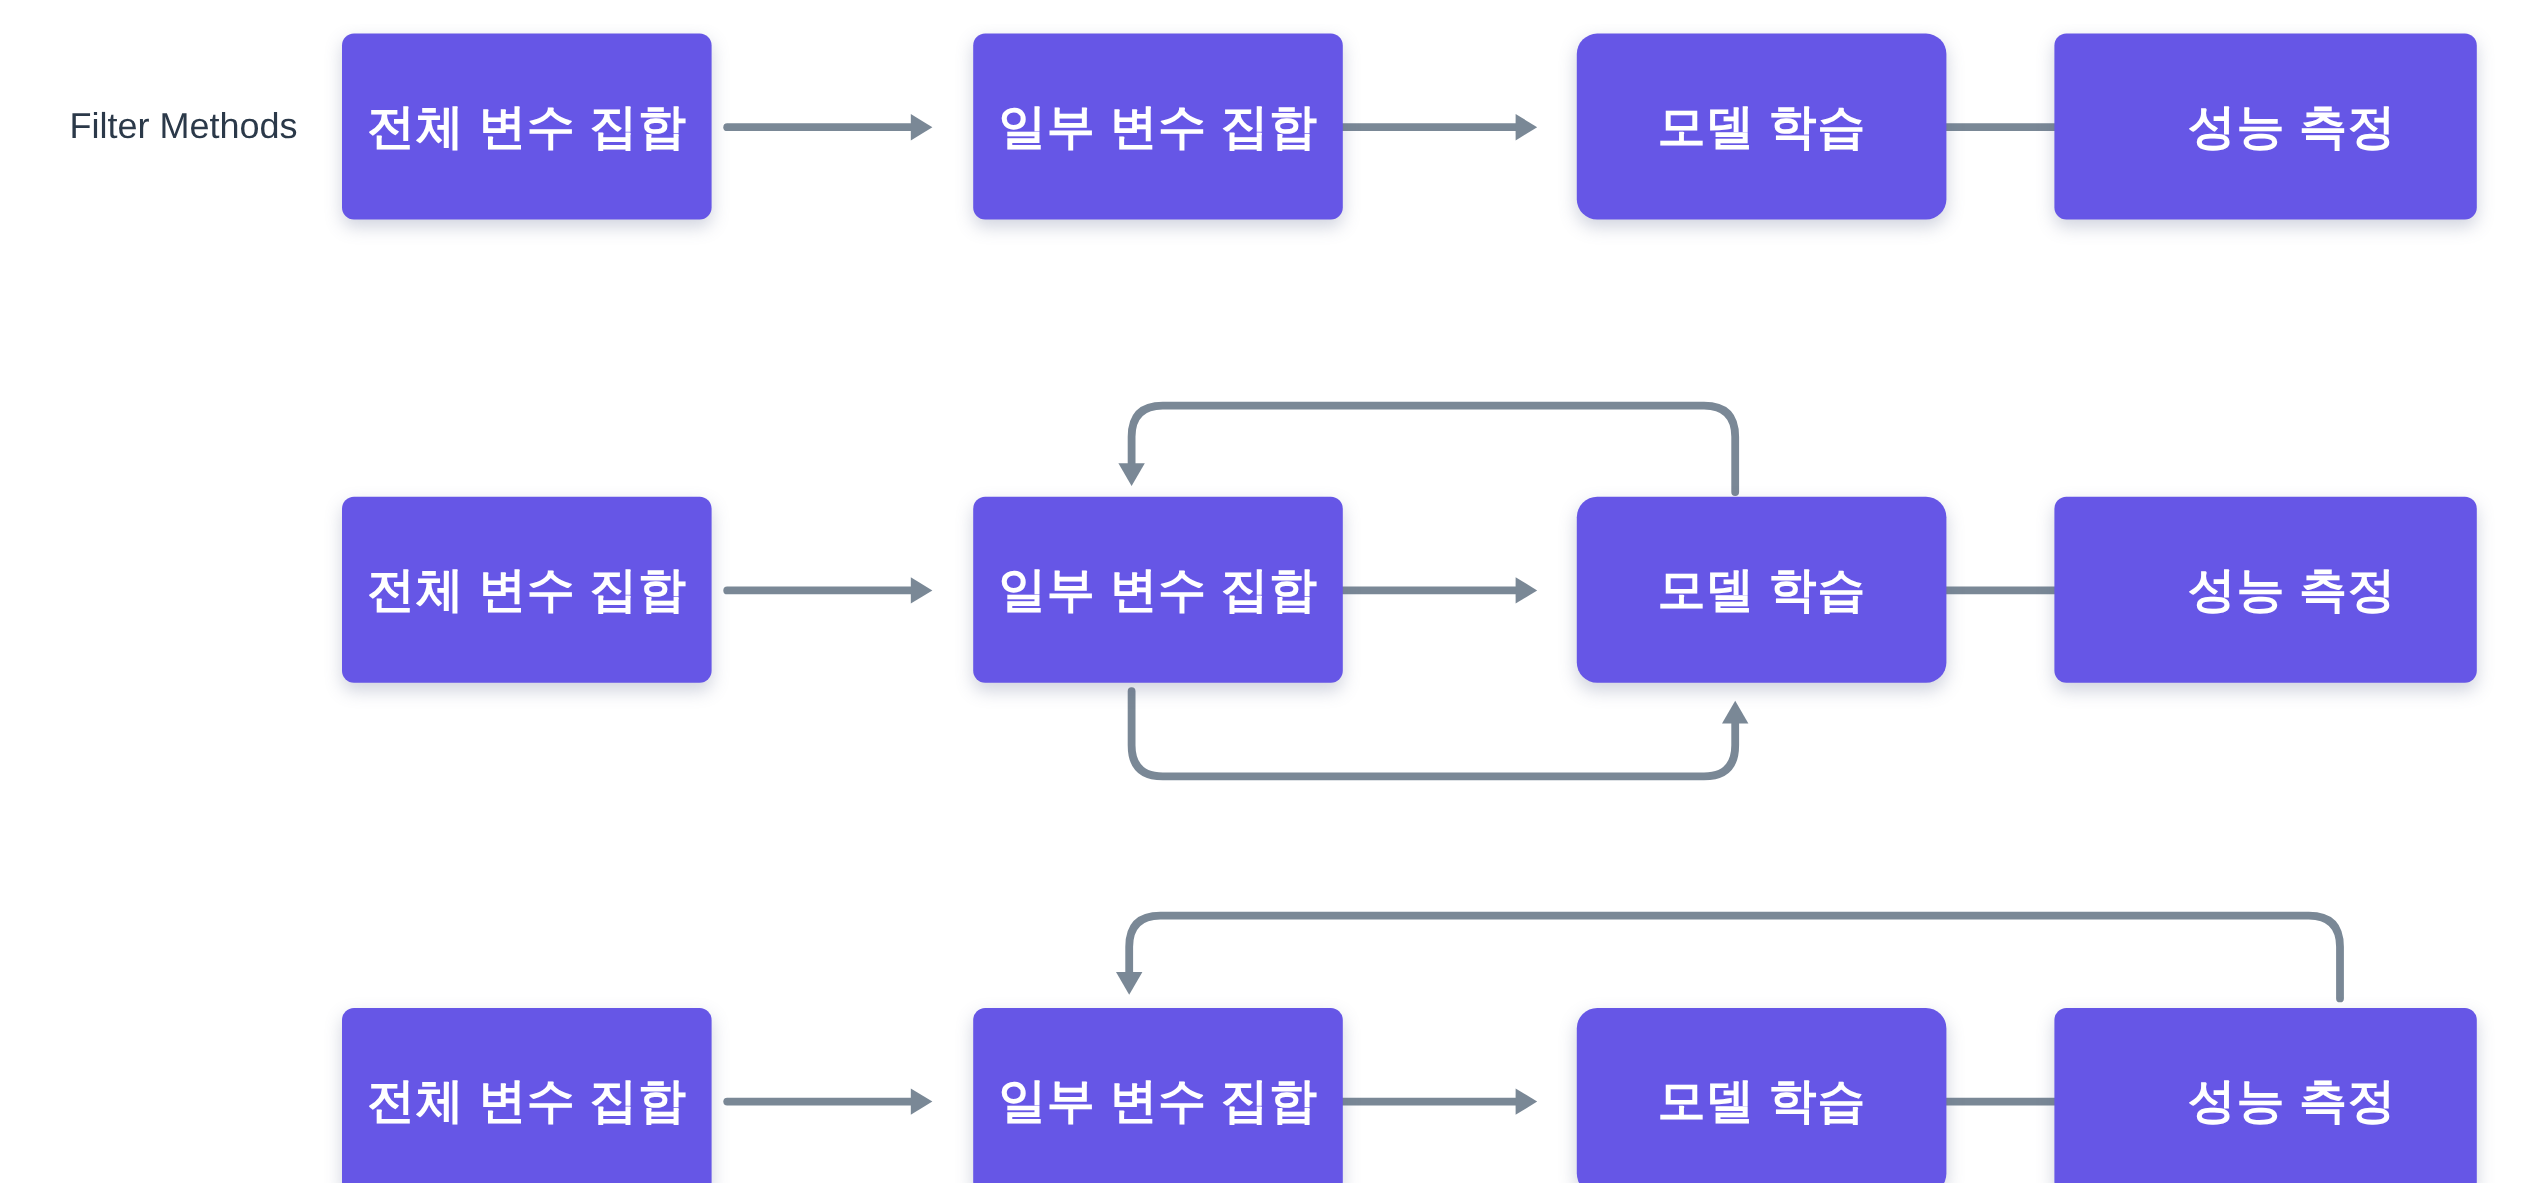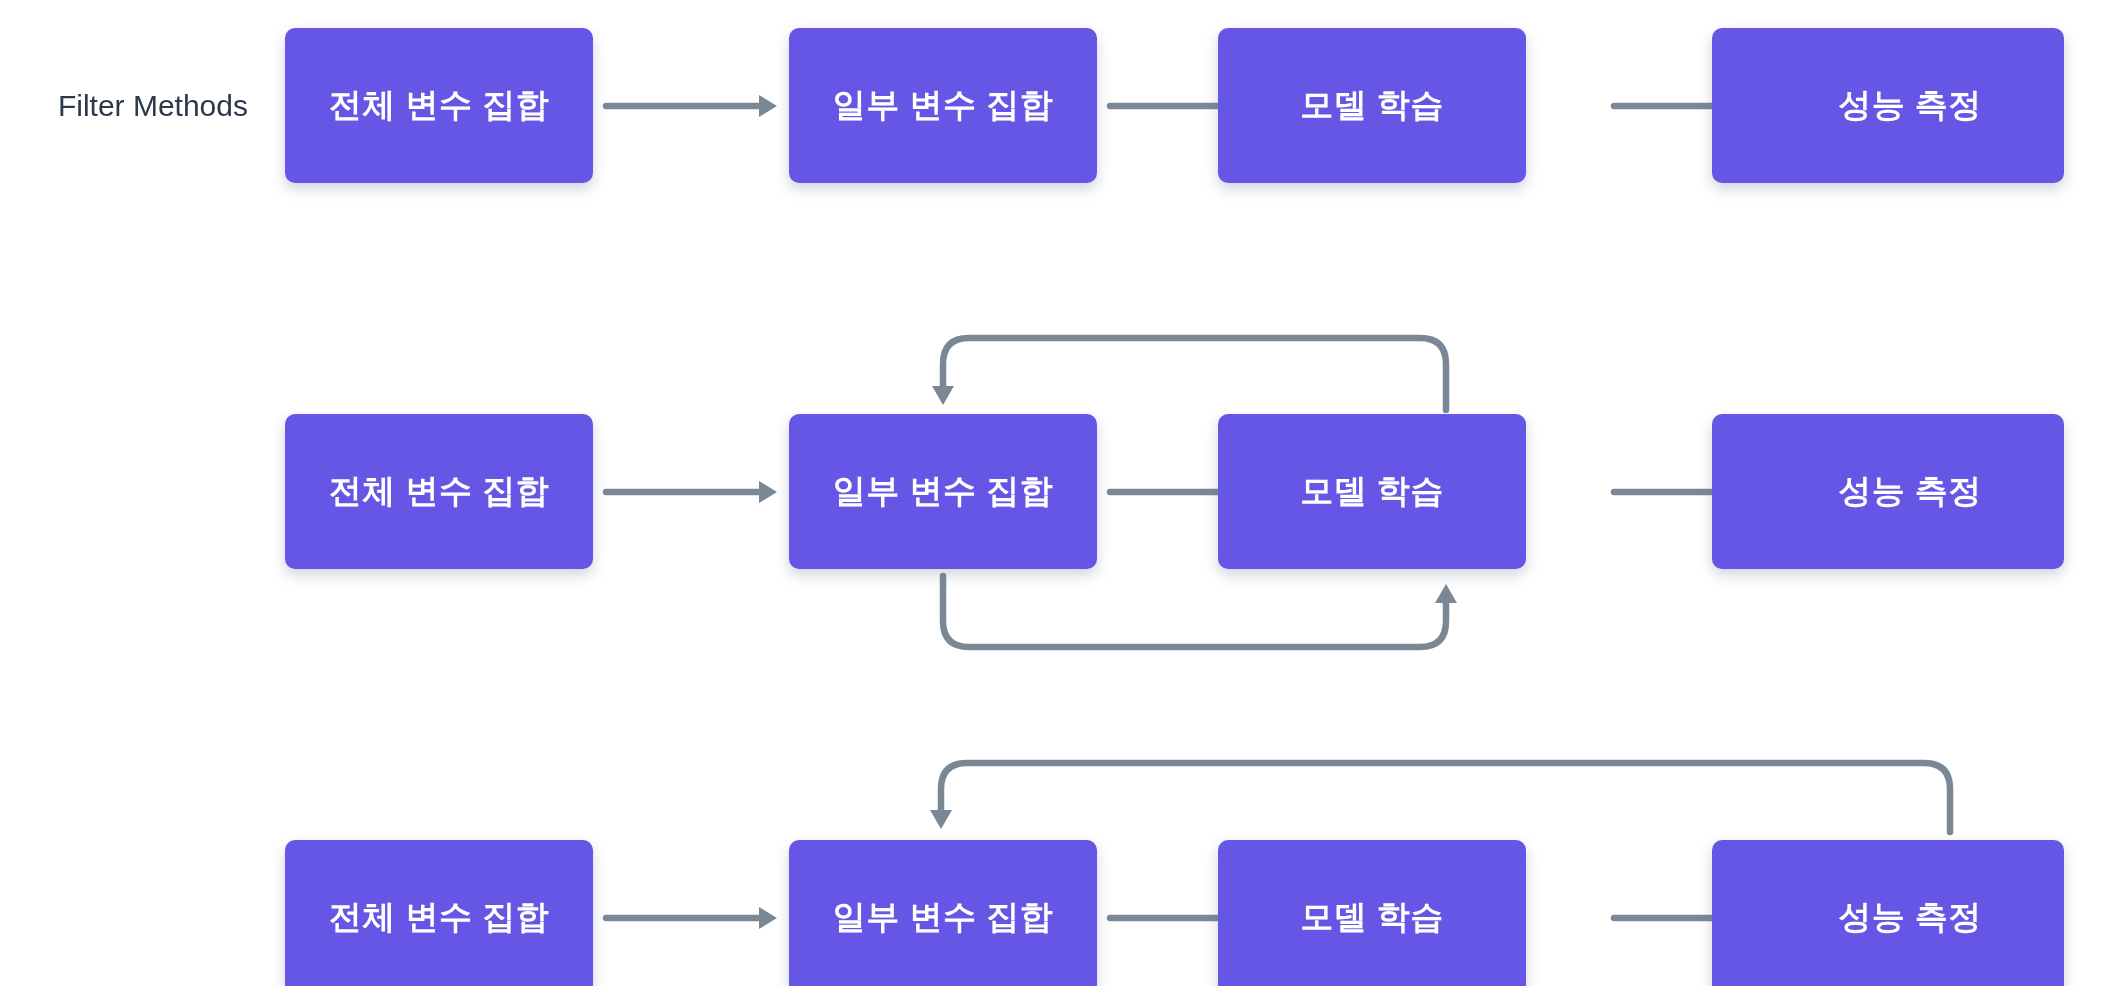--- a/index.html
+++ b/index.html
@@ -25,28 +25,28 @@
   .node {
     position: absolute;
     width: 308px;
     height: 155px;
     background: #6656E6;
     border-radius: 10px;
     color: #ffffff;
     display: flex;
     align-items: center;
     justify-content: center;
-    font-size: 33px;
+    font-size: 40px;
     font-weight: 600;
     letter-spacing: 0.5px;
     box-shadow: 0 6px 14px rgba(90, 100, 140, 0.28);
   }
   .col-1 { left: 285px; }
-  .col-2 { left: 789px; }
-  .col-3 { left: 1218px; }
+  .col-2 { left: 811px; }
+  .col-3 { left: 1314px; border-radius: 17px; }
   .col-4 { left: 1712px; padding-left: 44px; }
   .row-1 { top: 8px; }
   .row-2 { top: 394px; }
   .row-3 { top: 820px; }
   .row-label {
     position: absolute;
     left: 0;
     width: 248px;
     text-align: right;
     transform: translateY(-50%);

